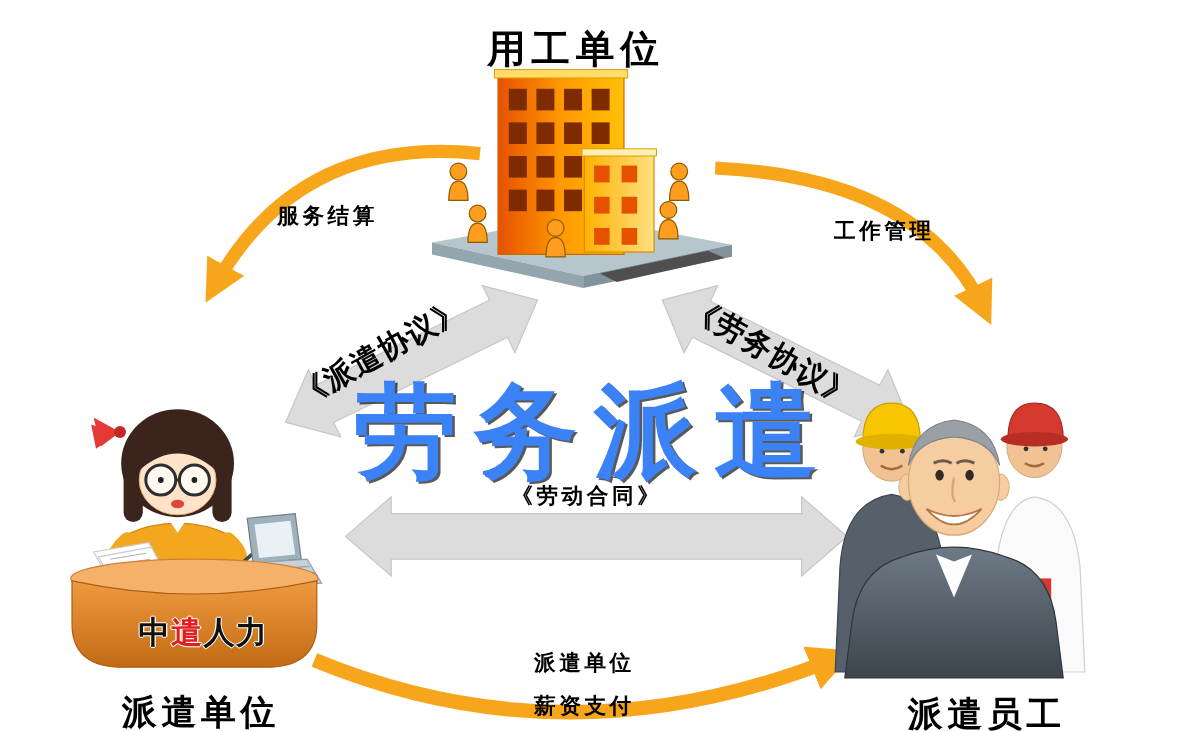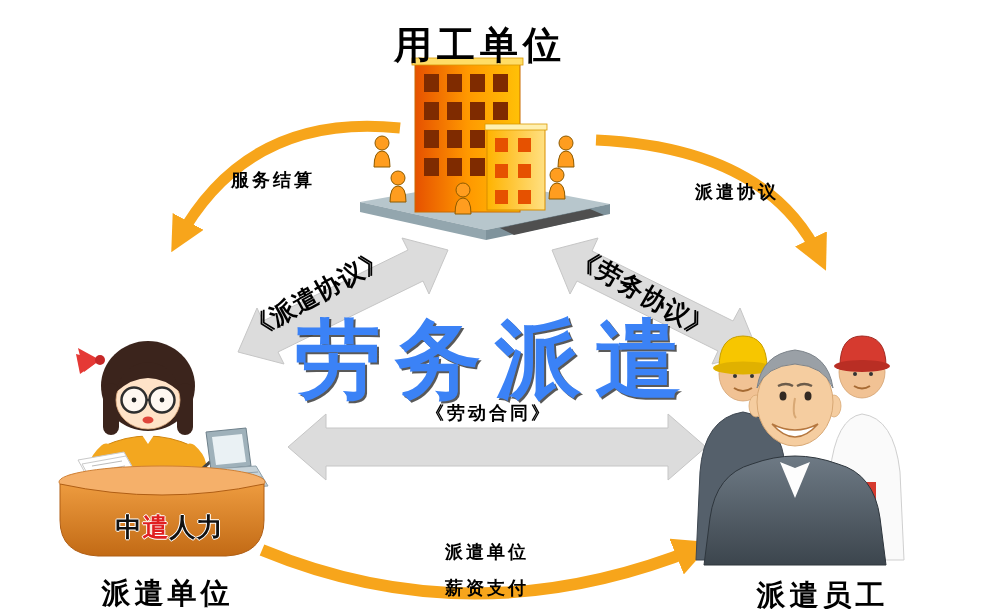--- a/index.html
+++ b/index.html
@@ -1,20 +1,20 @@
 <!DOCTYPE html>
 <html style="--arrow-orange: #F7A51B; --arrow-gray: #DCDCDC; --building-orange: #FF9800; --sign-red: #E02020; --text-black: #000000;"><head>
 <meta charset="utf-8">
 <style>
   * { margin:0; padding:0; box-sizing:border-box; }
   body { font-family:"Liberation Sans","DejaVu Sans",sans-serif; background:#fff; }
   #canvas { position:relative; width:1000px; height:609px; background:#fff; overflow:hidden; }
   .abs { position:absolute; }
   .lbl { position:absolute; font-weight:bold; color:#000; text-align:center; white-space:nowrap; }
-  .lbl-lg { font-size:38px; letter-spacing:5px; }
+  .lbl-lg { font-size:32px; letter-spacing:5px; }
   .lbl-md { font-size:18px; letter-spacing:3px; }
   .lbl-rot { font-size:25px; letter-spacing:1px; }
   #top-label    { left:370px; top:20px;  width:220px; }
   #svc-label    { left:188px; top:168px; width:170px; }
   #work-label   { left:652px; top:180px; width:170px; }
   #disp-agr     { left:212px; top:277px; width:210px; transform:rotate(-29deg); }
   #labor-agr    { left:538px; top:277px; width:210px; transform:rotate(30deg); }
   #labor-con    { left:379px; top:401px; width:220px; }
   #hr-label     { left:397px; top:540px; width:180px; }
   #pay-label    { left:397px; top:576px; width:180px; }
@@ -216,21 +216,21 @@
       <path d="M107,64 Q114,60 122,64" fill="none" stroke="#6B5B4A" stroke-width="2.5"></path>
       <ellipse cx="93" cy="74" rx="3.5" ry="4.5" fill="#332A22"></ellipse>
       <ellipse cx="118" cy="74" rx="3.5" ry="4.5" fill="#332A22"></ellipse>
       <path d="M105,76 Q102,92 106,96" fill="none" stroke="#D8A874" stroke-width="2"></path>
       <path d="M82,102 Q105,128 128,102 Q105,114 82,102 Z" fill="#FFFFFF" stroke="#B5773F" stroke-width="1.5"></path>
     </g>
   </svg>
 
   <div class="lbl lbl-lg" id="top-label">用工单位</div>
   <div class="lbl lbl-md" id="svc-label">服务结算</div>
-  <div class="lbl lbl-md" id="work-label">派遣协议</div>
+  <div class="lbl lbl-md" id="work-label">工作管理</div>
   <div class="lbl lbl-rot" id="disp-agr">《派遣协议》</div>
   <div class="lbl lbl-rot" id="labor-agr">《劳务协议》</div>
   <div class="lbl" id="main-title">劳务派遣</div>
   <div class="lbl lbl-md" id="labor-con">《劳动合同》</div>
   <div class="lbl lbl-md" id="hr-label">派遣单位</div>
   <div class="lbl lbl-md" id="pay-label">薪资支付</div>
   <div class="lbl" id="left-label">派遣单位</div>
   <div class="lbl" id="right-label">派遣员工</div>
 
   <div class="abs" id="desk-sign">

